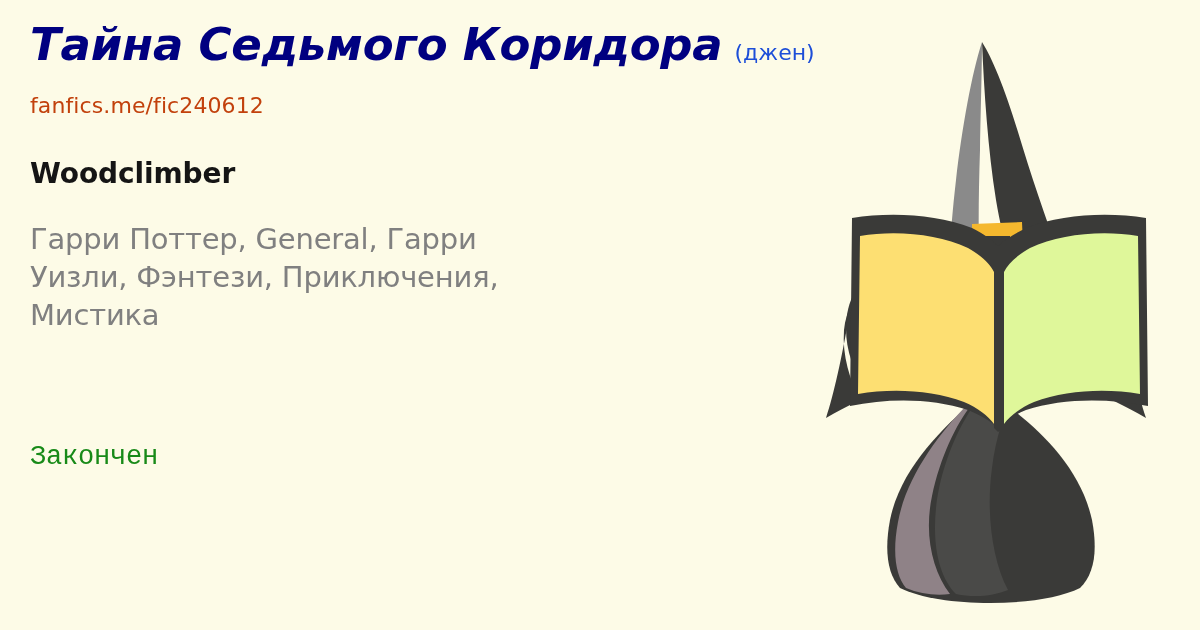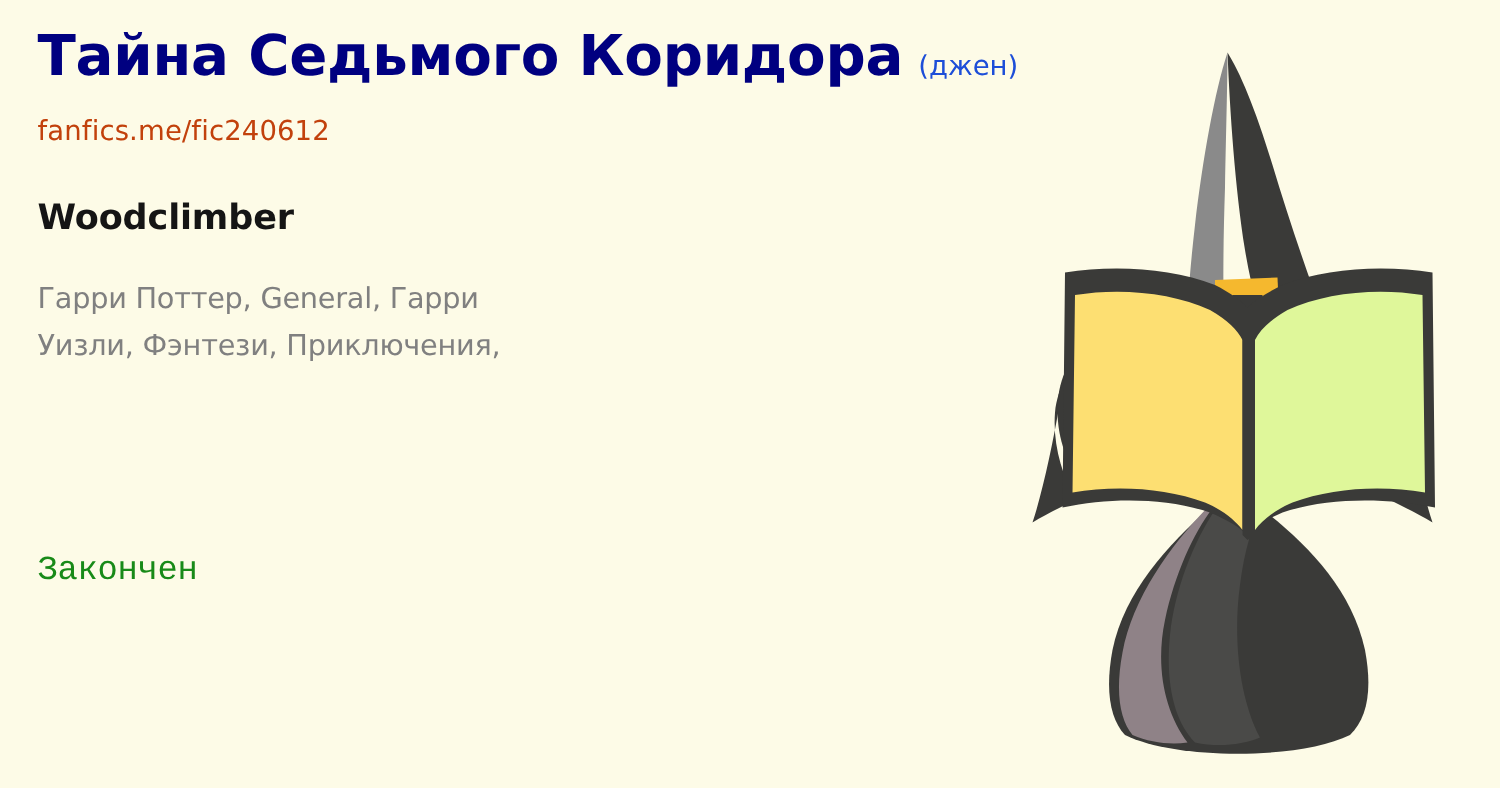--- a/index.html
+++ b/index.html
@@ -36,20 +36,21 @@
     white-space: nowrap;
   }
   .title {
     font-family: "DejaVu Sans", "Liberation Sans", sans-serif;
     font-size: 45px;
     font-weight: bold;
     color: #000080;
     letter-spacing: -0.2px;
     line-height: 58px;
     vertical-align: baseline;
+    font-style: italic;
   }
   .category {
     font-family: "DejaVu Sans", "Liberation Sans", sans-serif;
     font-size: 22px;
     font-weight: normal;
     color: #1d4ed8;
     margin-left: 12px;
     vertical-align: baseline;
   }
   .url {
@@ -73,21 +74,21 @@
     letter-spacing: -0.1px;
     white-space: nowrap;
   }
   .meta-block {
     position: absolute;
     left: 0;
     top: 220px;
     width: 730px;
   }
   .meta-line {
-    font-size: 23px;
+    font-size: 29px;
     color: #808080;
     line-height: 38px;
     letter-spacing: -0.2px;
     white-space: nowrap;
   }
   .size-line {
     position: absolute;
     left: 0;
     top: 387px;
     font-size: 27px;
@@ -131,20 +132,21 @@
       <span class="title">Тайна Седьмого Коридора</span><span class="category">(джен)</span>
     </div>
 
     <div class="url">fanfics.me/fic240612</div>
 
     <div class="author">Woodclimber</div>
 
     <div class="meta-block">
       <div class="meta-line">Гарри Поттер, General, Гарри</div>
       <div class="meta-line">Уизли, Фэнтези, Приключения,</div>
+      <div class="meta-line">Мистика</div>
     </div>
 
 
     <div class="status-line">Закончен</div>
 
   </div>
 
   <div id="illustration">
     <svg viewBox="0 0 440 630" xmlns="http://www.w3.org/2000/svg" aria-hidden="true">
 

